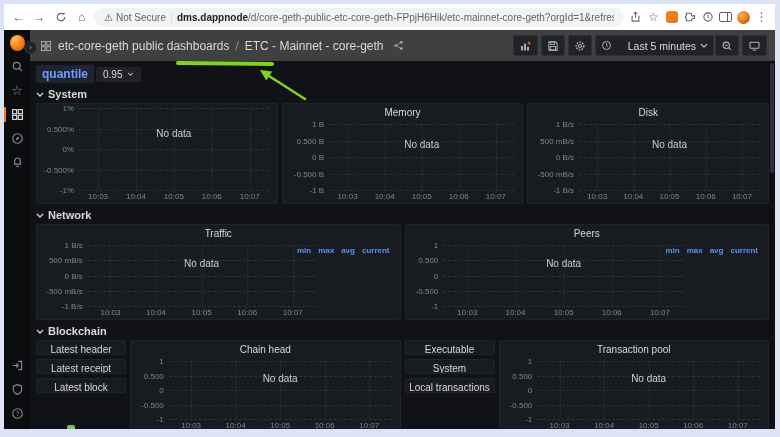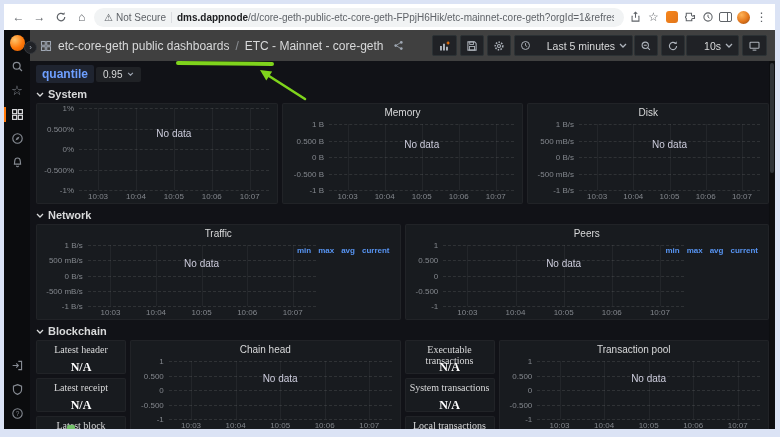--- a/index.html
+++ b/index.html
@@ -54,21 +54,21 @@
   .yaxis{position:relative;flex:none;}
   .ytick{position:absolute;right:5px;transform:translateY(-50%);font-size:8px;color:#83878d;white-space:nowrap;}
   .plot{position:relative;flex:1;min-width:0;}
   .hgrid{position:absolute;left:0;right:0;border-top:1px dashed rgba(255,255,255,.10);}
   .vgrid{position:absolute;top:0;bottom:0;border-left:1px solid rgba(255,255,255,.05);}
   .xtick{position:absolute;bottom:-11px;transform:translateX(-50%);font-size:8px;color:#83878d;white-space:nowrap;}
   .nodata{position:absolute;left:50%;top:30%;transform:translate(-50%,-50%);font-size:10px;color:#ccccdc;}
   .legend{width:76px;flex:none;display:flex;justify-content:flex-end;align-items:flex-start;gap:7px;padding:1px 2px 0 0;font-size:8px;color:#5794f2;font-weight:700;}
 
   .stat-col{width:90px;flex:none;display:flex;flex-direction:column;gap:4px;}
-  .stat-col .panel{height:34px;flex:none;font-family:Liberation Serif, serif;}
+  .stat-col .panel{height:15px;flex:none;}
   .stat-value{text-align:center;font-size:12px;font-weight:700;color:#ffffff;margin-top:3px;}
 
   .scrollbar{position:absolute;right:0;top:31px;bottom:0;width:6px;background:#0d0e11;}
   .scroll-thumb{position:absolute;top:2px;left:1px;width:4px;height:110px;border-radius:2px;background:#2f3338;}
   .mini-dot{position:absolute;left:37px;bottom:-2px;width:8px;height:6px;border-radius:2px;background:#73bf69;}
 
   .annot{position:absolute;inset:0;pointer-events:none;z-index:20;}
   svg{display:block;}
 </style>
 </head>
@@ -232,34 +232,20 @@
                   <path d="M1 1l3 3 3-3" fill="none" stroke="currentColor" stroke-width="1.3"></path>
                 </svg>
             </button>
             <button class="tb">
               <svg width="12" height="12" viewBox="0 0 16 16">
                   <circle cx="7" cy="7" r="4.2" fill="none" stroke="currentColor" stroke-width="1.4"></circle>
                   <path d="M5 7h4M10.2 10.2l3 3" stroke="currentColor" stroke-width="1.4"></path>
                 </svg>
             </button>
           </div>
-          <div class="tb-group">
-            <button class="tb">
-              <svg width="12" height="12" viewBox="0 0 16 16">
-                  <path d="M12.8 8a4.8 4.8 0 1 1-1.4-3.4" fill="none" stroke="currentColor" stroke-width="1.5"></path>
-                  <path d="M12.9 1.8v3.4H9.5z" fill="currentColor"></path>
-                </svg>
-            </button>
-            <button class="tb">
-              <span class="lbl">10s</span>
-              <svg width="8" height="5" viewBox="0 0 8 5">
-                  <path d="M1 1l3 3 3-3" fill="none" stroke="currentColor" stroke-width="1.3"></path>
-                </svg>
-            </button>
-          </div>
           <button class="tb">
             <svg width="13" height="12" viewBox="0 0 16 16">
                 <rect x="2" y="3" width="12" height="8" rx="1" fill="none" stroke="currentColor" stroke-width="1.4"></rect>
                 <path d="M5.5 13.5h5" stroke="currentColor" stroke-width="1.4"></path>
               </svg>
           </button>
         </div>
       </header>
 
       <div class="dash-body">

